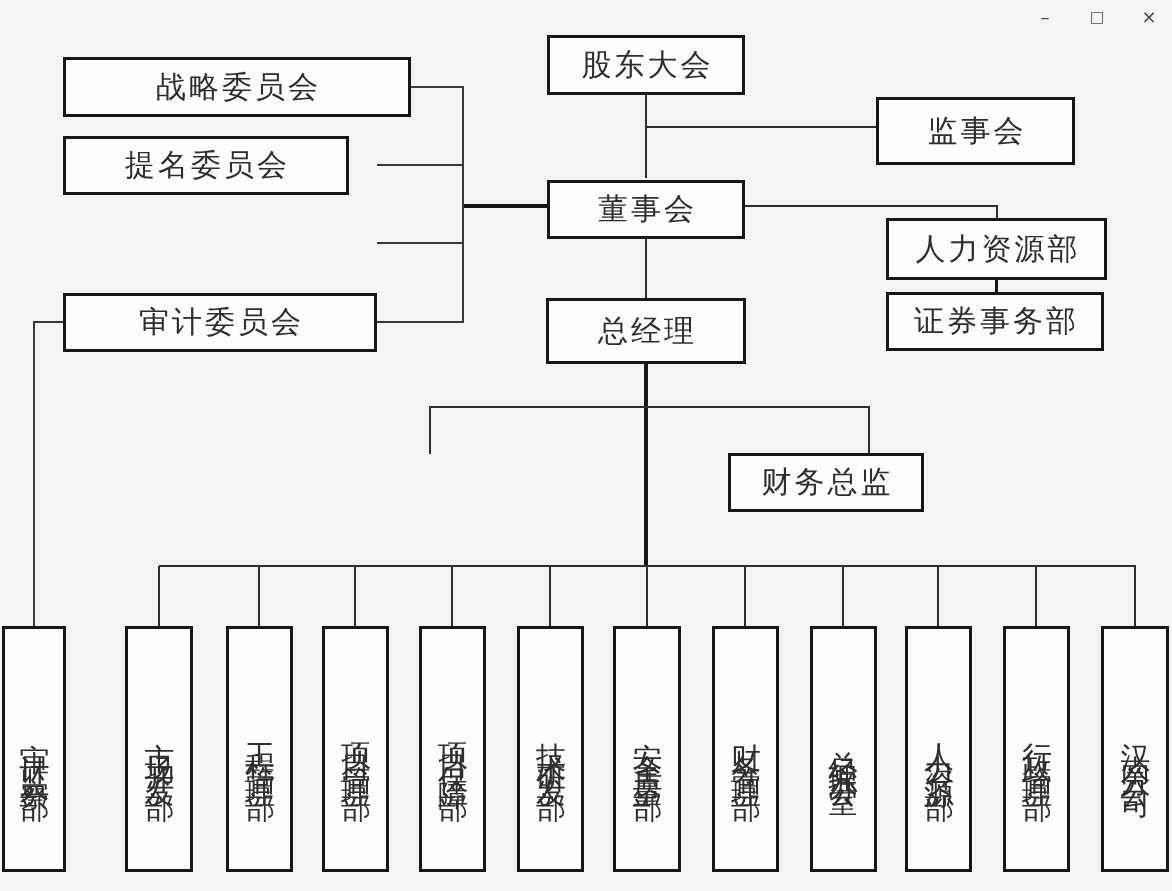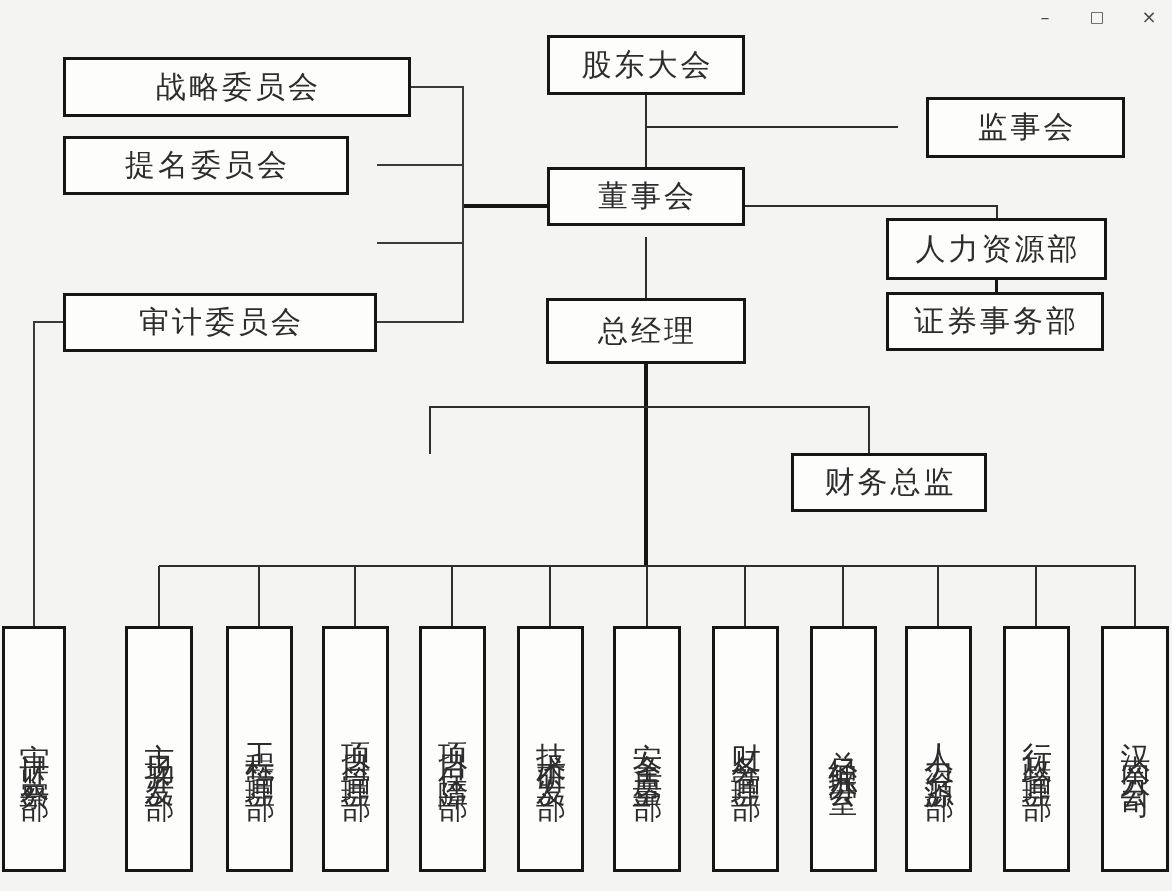--- a/index.html
+++ b/index.html
@@ -95,45 +95,45 @@
   <i class="ln" style="left:937px;top:566px;width:2px;height:60px"></i>
   <i class="ln" style="left:1035px;top:566px;width:2px;height:60px"></i>
   <i class="ln" style="left:1134px;top:566px;width:2px;height:60px"></i>
 
   <i class="ln thin" style="left:33px;top:321px;width:30px;height:2px"></i>
   <i class="ln thin" style="left:33px;top:321px;width:2px;height:305px"></i>
 
   <div class="box hbox" style="left:547px;top:35px;width:198px;height:60px">
     <span>股东大会</span>
   </div>
-  <div class="box hbox" style="left:926px;top:97px;width:199px;height:61px">
+  <div class="box hbox" style="left:876px;top:97px;width:199px;height:68px">
     <span>监事会</span>
   </div>
-  <div class="box hbox" style="left:547px;top:167px;width:198px;height:59px">
+  <div class="box hbox" style="left:547px;top:180px;width:198px;height:59px">
     <span>董事会</span>
   </div>
   <div class="box hbox" style="left:886px;top:218px;width:221px;height:62px">
     <span>人力资源部</span>
   </div>
   <div class="box hbox" style="left:886px;top:292px;width:218px;height:59px">
     <span>证券事务部</span>
   </div>
   <div class="box hbox" style="left:63px;top:57px;width:348px;height:60px">
     <span>战略委员会</span>
   </div>
   <div class="box hbox" style="left:63px;top:136px;width:286px;height:59px">
     <span>提名委员会</span>
   </div>
   <div class="box hbox" style="left:63px;top:293px;width:314px;height:59px">
     <span>审计委员会</span>
   </div>
   <div class="box hbox" style="left:546px;top:298px;width:200px;height:66px">
     <span>总经理</span>
   </div>
-  <div class="box hbox" style="left:791px;top:453px;width:196px;height:59px">
+  <div class="box hbox" style="left:728px;top:453px;width:196px;height:59px">
     <span>财务总监</span>
   </div>
 
   <div class="box vbox" style="left:2px;top:626px;width:64px;height:246px">审计监察部</div>
   <div class="box vbox" style="left:125px;top:626px;width:68px;height:246px">市场开发部</div>
   <div class="box vbox" style="left:226px;top:626px;width:67px;height:246px">工程管理部</div>
   <div class="box vbox" style="left:322px;top:626px;width:67px;height:246px">项目管理部</div>
   <div class="box vbox" style="left:419px;top:626px;width:67px;height:246px">项目保障部</div>
   <div class="box vbox" style="left:517px;top:626px;width:67px;height:246px">技术研发部</div>
   <div class="box vbox" style="left:613px;top:626px;width:68px;height:246px">安全质量部</div>

